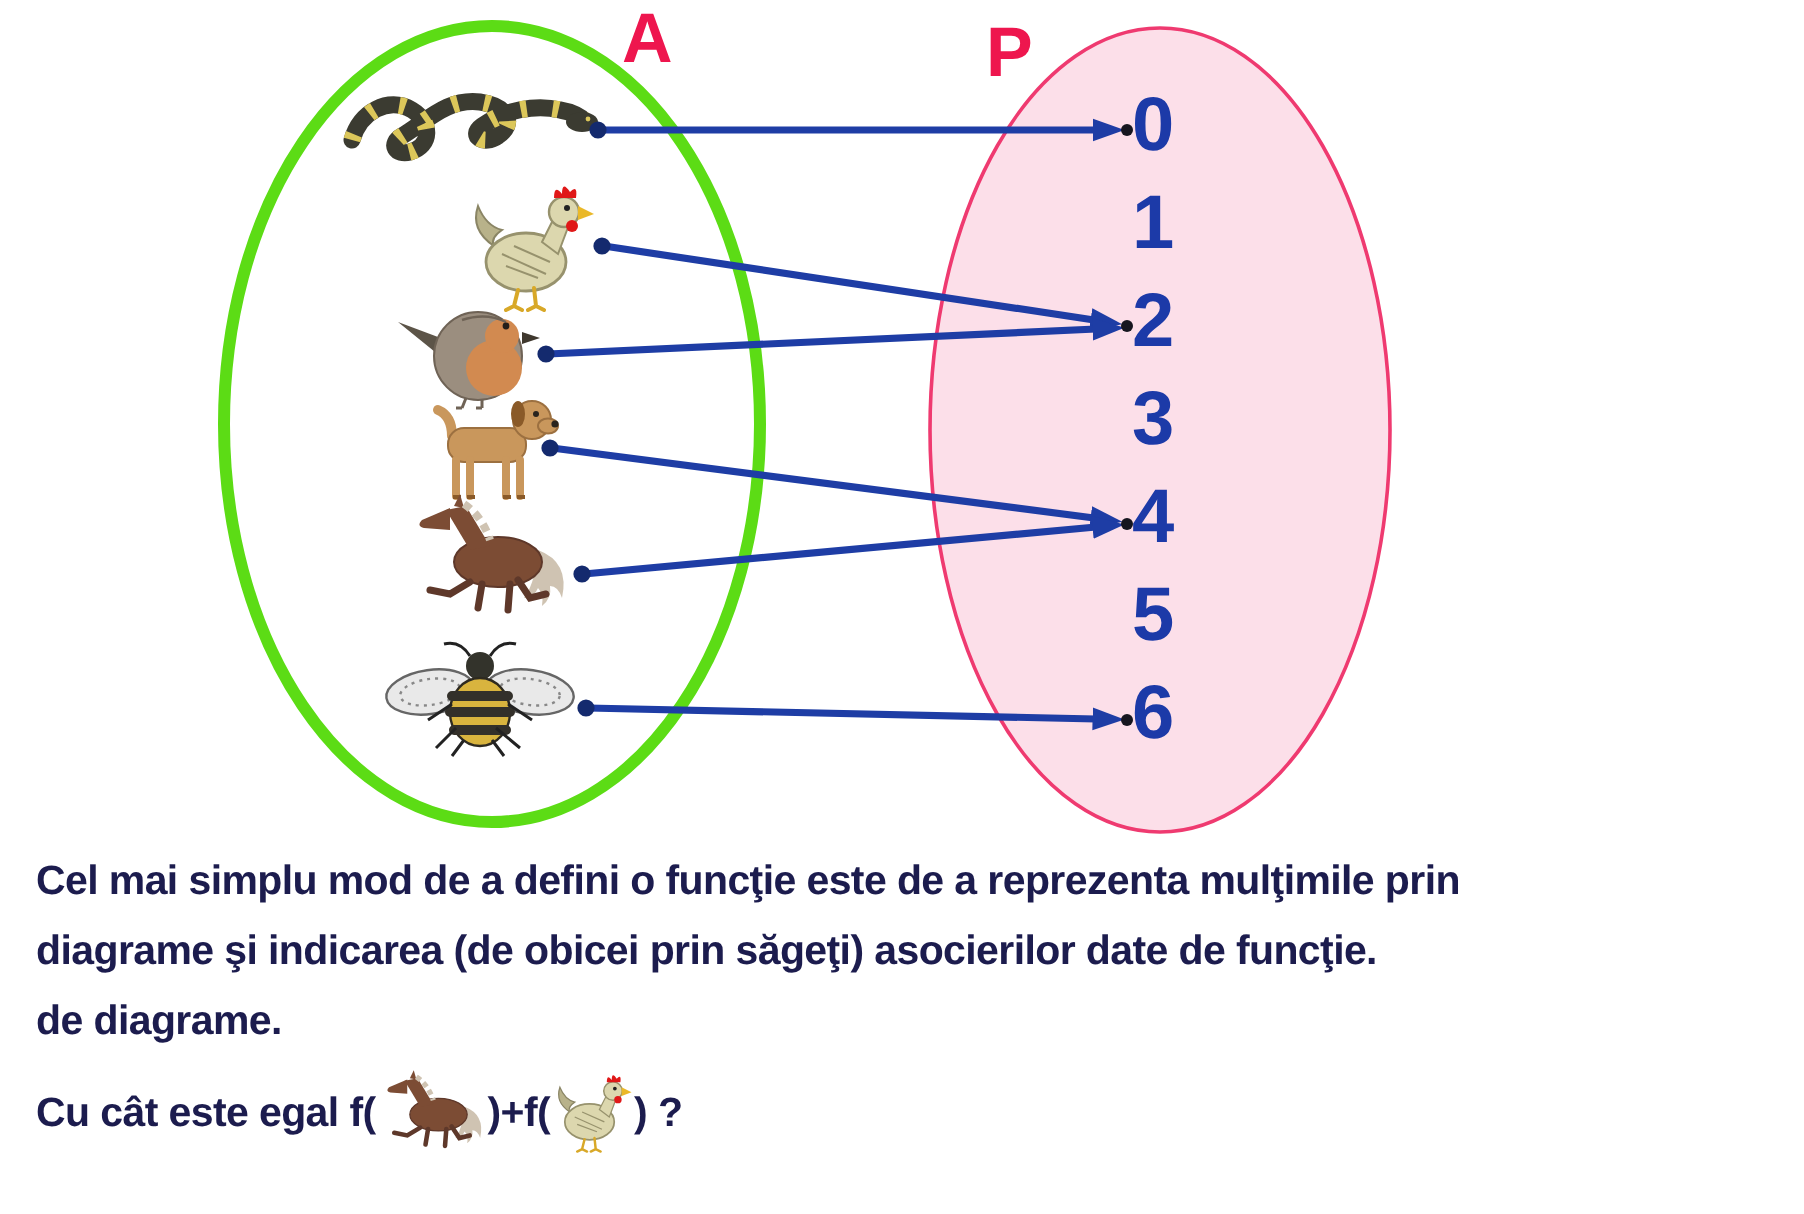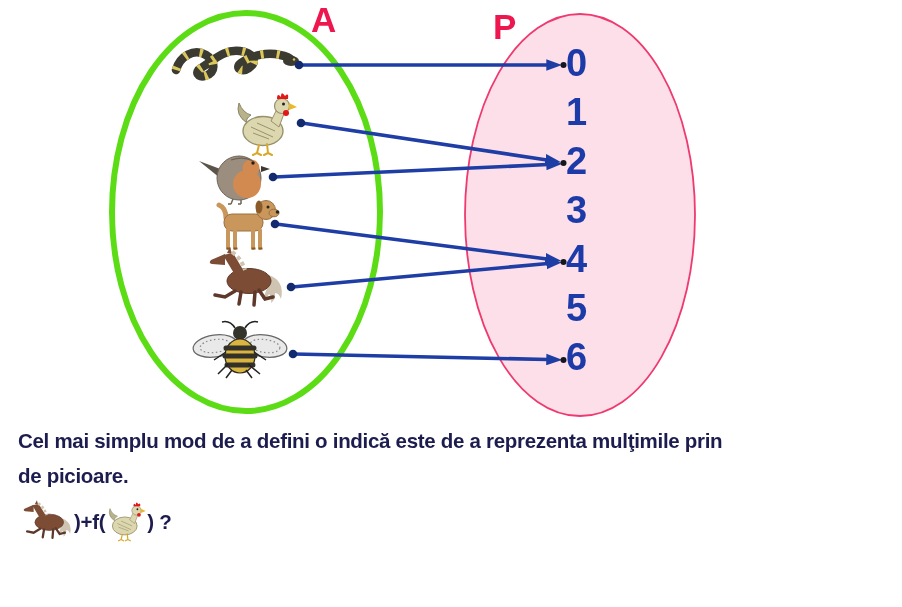--- a/index.html
+++ b/index.html
@@ -161,23 +161,25 @@
 
   <span class="codomain-num num-0">0</span>
   <span class="codomain-num num-1">1</span>
   <span class="codomain-num num-2">2</span>
   <span class="codomain-num num-3">3</span>
   <span class="codomain-num num-4">4</span>
   <span class="codomain-num num-5">5</span>
   <span class="codomain-num num-6">6</span>
 
   <div class="body-text">
-    <div class="text-line">Cel mai simplu mod de a defini o indică este de a reprezenta mulţimile prin</div>
-    <div class="text-line">de picioare.</div>
+    <div class="text-line">Cel mai simplu mod de a defini o funcţie este de a reprezenta mulţimile prin</div>
+    <div class="text-line">diagrame şi indicarea (de obicei prin săgeţi) asocierilor date de funcţie.</div>
+    <div class="text-line">de diagrame.</div>
     <div class="formula-line">
+      <span>Cu cât este egal f(</span>
       <svg class="inline-animal" width="56" height="42" viewBox="0 0 86 64">
           <use href="#g-horse"></use>
         </svg>
       <span>)+f(</span>
       <svg class="inline-animal" width="42" height="46" viewBox="0 0 68 68">
           <use href="#g-hen"></use>
         </svg>
       <span>) ?</span>
     </div>
   </div>

